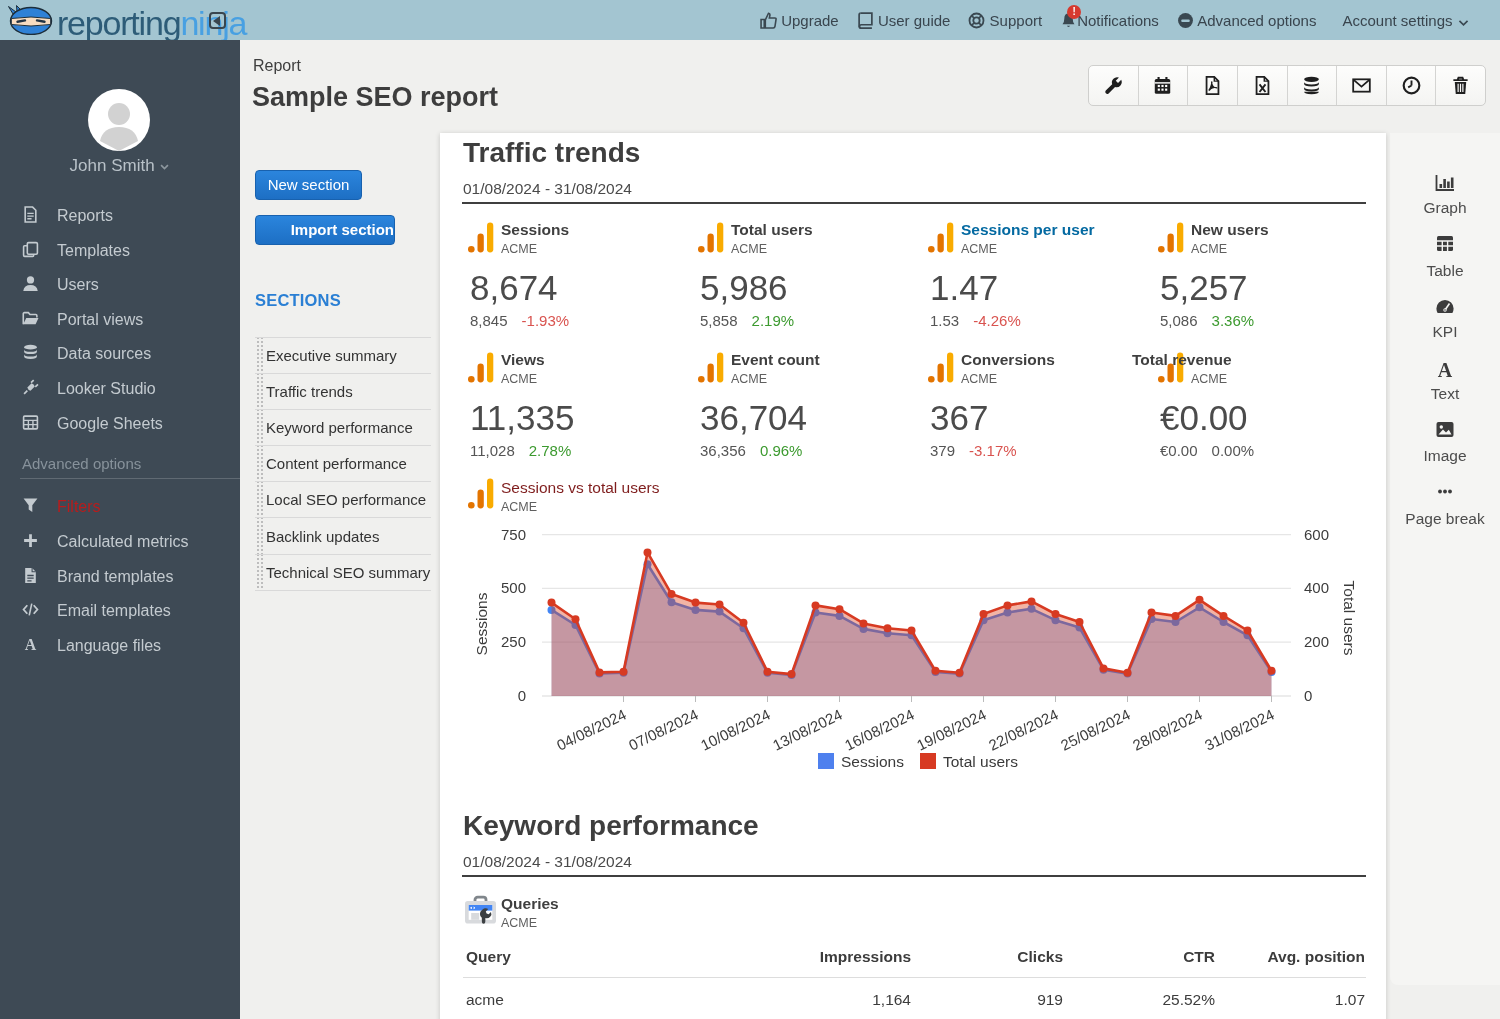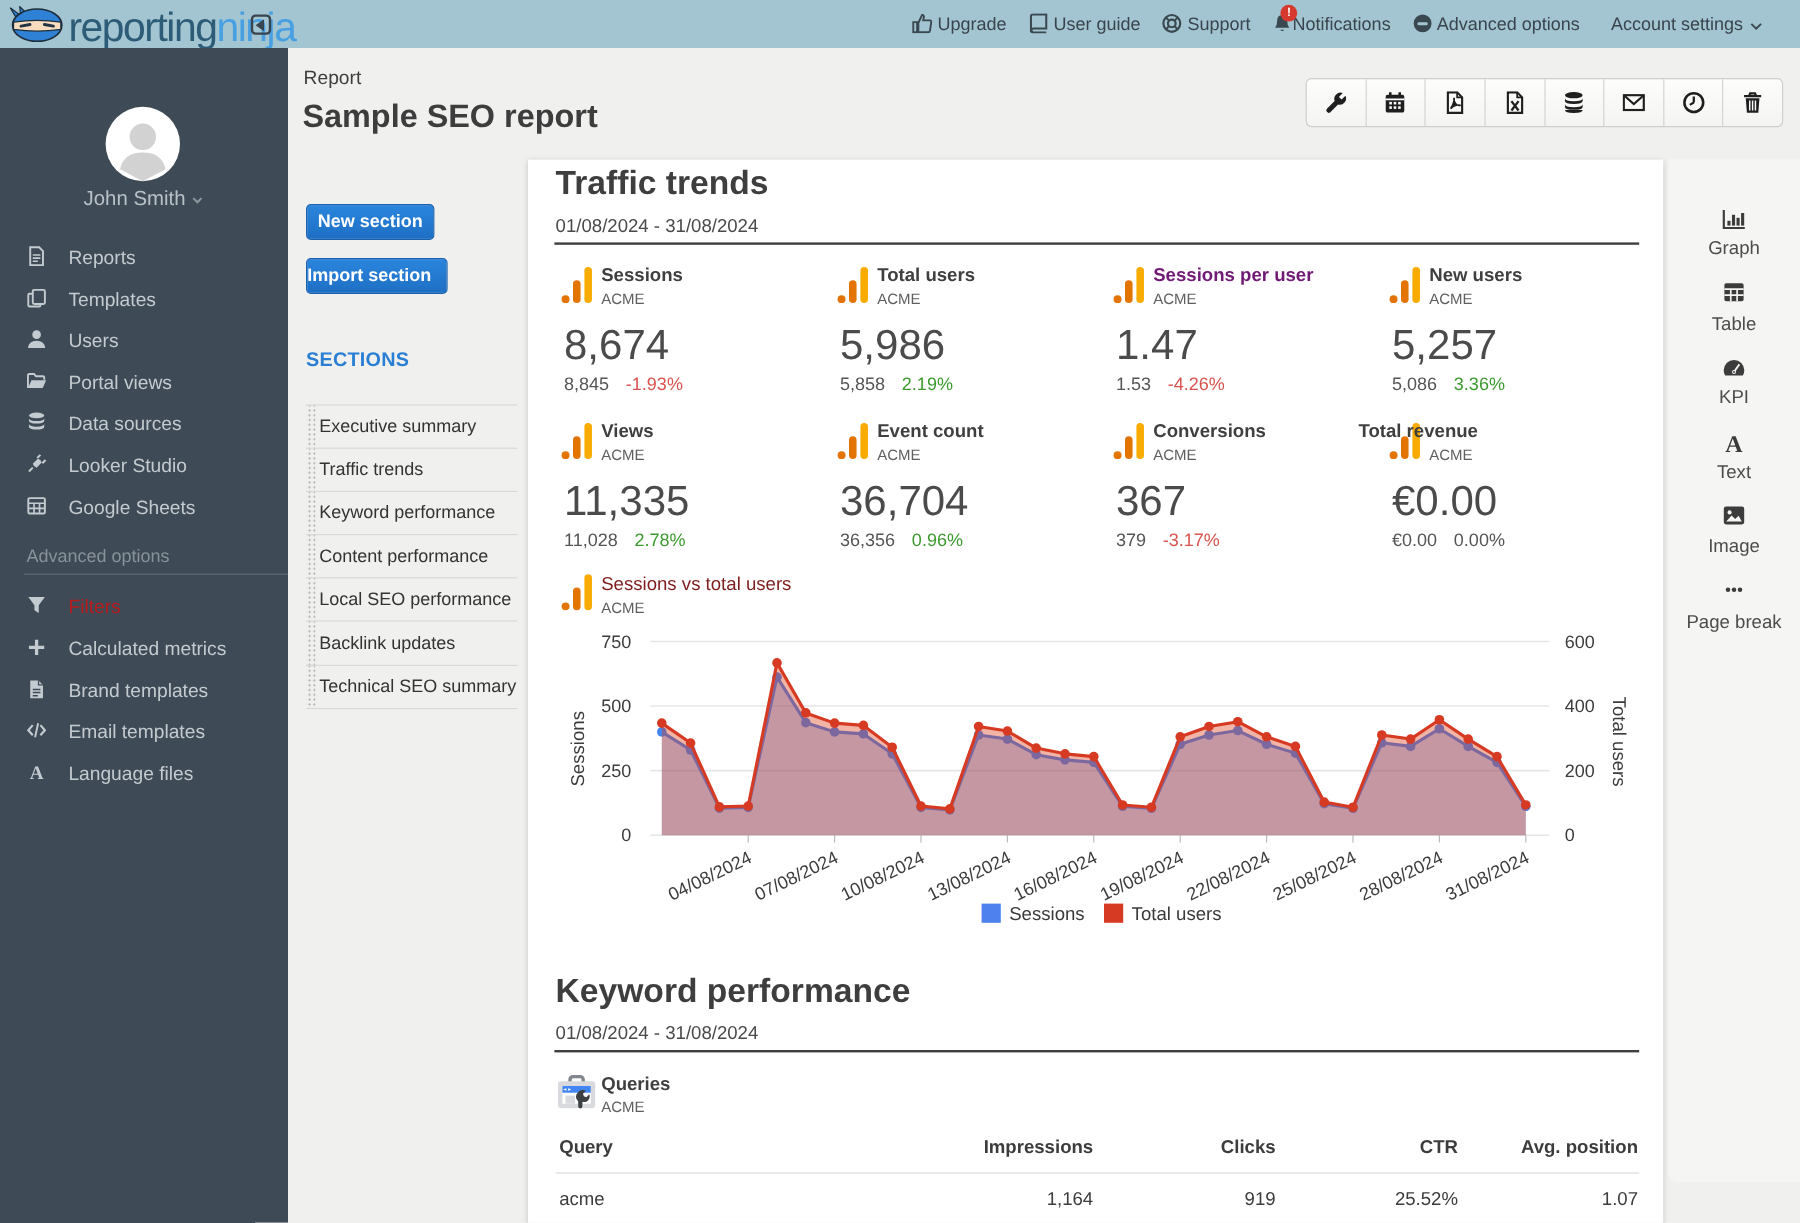--- a/index.html
+++ b/index.html
@@ -100,22 +100,22 @@
         </svg></span>Brand templates</div>
 <div class="abs" style="left:22px;top:594px;width:218px;height:34px;display:flex;align-items:center;color:#c4cbd0;font-size:16px"><span style="width:35px"><svg width="17" height="17" viewBox="0 0 16 16">
           <path d="M5 4 L1.5 8 L5 12 M11 4 L14.5 8 L11 12" fill="none" stroke="#c4cbd0" stroke-width="1.7"></path>
           <path d="M9.2 2.5 L6.8 13.5" stroke="#c4cbd0" stroke-width="1.5"></path>
         </svg></span>Email templates</div>
 <div class="abs" style="left:22px;top:629px;width:218px;height:34px;display:flex;align-items:center;color:#c4cbd0;font-size:16px"><span style="width:35px"><svg width="17" height="17" viewBox="0 0 16 16">
           <text x="8" y="13.5" font-size="15" font-weight="bold" fill="#c4cbd0" text-anchor="middle" font-family="Liberation Serif,serif">A</text>
         </svg></span>Language files</div>
 <div class="abs" style="left:253px;top:57px;font-size:16px;color:#3e3e3e">Report</div>
 <div class="abs" style="left:252px;top:82px;font-size:27px;font-weight:bold;color:#3d3d3d">Sample SEO report</div>
-<div class="abs" style="left:255px;top:170px;width:107px;height:30px;background:linear-gradient(#2b85dd,#1d6fc4);border:1px solid #1861ae;border-radius:4px;color:#fff;font-size:15px;font-weight:bold;text-align:center;line-height:28px">New section</div>
-<div class="abs" style="left:255px;top:215px;width:118px;height:30px;background:linear-gradient(#2b85dd,#1d6fc4);border:1px solid #1861ae;border-radius:4px;color:#fff;font-size:15px;font-weight:bold;text-align:left;line-height:28px">Import section</div>
+<div class="abs" style="left:255px;top:170px;width:107px;height:30px;background:linear-gradient(#2b85dd,#1d6fc4);border:1px solid #1861ae;border-radius:4px;color:#fff;font-size:15px;font-weight:normal;text-align:center;line-height:28px">New section</div>
+<div class="abs" style="left:255px;top:215px;width:140px;height:30px;background:linear-gradient(#2b85dd,#1d6fc4);border:1px solid #1861ae;border-radius:4px;color:#fff;font-size:15px;font-weight:bold;text-align:right;line-height:28px">Import section</div>
 <div class="abs" style="left:255px;top:291px;font-size:16.5px;font-weight:bold;color:#2a7fd4;letter-spacing:0.2px">SECTIONS</div>
 <div class="abs" style="left:255px;top:337px;width:176px;border-bottom:1px solid #d9d9d9">
       <div style="height:36.1px;border-top:1px solid #d9d9d9;display:flex;align-items:center;font-size:15px;color:#333;white-space:nowrap;overflow:visible"><span style="width:8px;align-self:stretch;background-image:radial-gradient(#bdbdbd 1px,transparent 1.1px);background-size:4px 4px;background-position:1px 2px;margin-right:3px"></span>Executive summary</div>
       <div style="height:36.1px;border-top:1px solid #d9d9d9;display:flex;align-items:center;font-size:15px;color:#333;white-space:nowrap;overflow:visible"><span style="width:8px;align-self:stretch;background-image:radial-gradient(#bdbdbd 1px,transparent 1.1px);background-size:4px 4px;background-position:1px 2px;margin-right:3px"></span>Traffic trends</div>
       <div style="height:36.1px;border-top:1px solid #d9d9d9;display:flex;align-items:center;font-size:15px;color:#333;white-space:nowrap;overflow:visible"><span style="width:8px;align-self:stretch;background-image:radial-gradient(#bdbdbd 1px,transparent 1.1px);background-size:4px 4px;background-position:1px 2px;margin-right:3px"></span>Keyword performance</div>
       <div style="height:36.1px;border-top:1px solid #d9d9d9;display:flex;align-items:center;font-size:15px;color:#333;white-space:nowrap;overflow:visible"><span style="width:8px;align-self:stretch;background-image:radial-gradient(#bdbdbd 1px,transparent 1.1px);background-size:4px 4px;background-position:1px 2px;margin-right:3px"></span>Content performance</div>
       <div style="height:36.1px;border-top:1px solid #d9d9d9;display:flex;align-items:center;font-size:15px;color:#333;white-space:nowrap;overflow:visible"><span style="width:8px;align-self:stretch;background-image:radial-gradient(#bdbdbd 1px,transparent 1.1px);background-size:4px 4px;background-position:1px 2px;margin-right:3px"></span>Local SEO performance</div>
       <div style="height:36.1px;border-top:1px solid #d9d9d9;display:flex;align-items:center;font-size:15px;color:#333;white-space:nowrap;overflow:visible"><span style="width:8px;align-self:stretch;background-image:radial-gradient(#bdbdbd 1px,transparent 1.1px);background-size:4px 4px;background-position:1px 2px;margin-right:3px"></span>Backlink updates</div>
       <div style="height:36.1px;border-top:1px solid #d9d9d9;display:flex;align-items:center;font-size:15px;color:#333;white-space:nowrap;overflow:visible"><span style="width:8px;align-self:stretch;background-image:radial-gradient(#bdbdbd 1px,transparent 1.1px);background-size:4px 4px;background-position:1px 2px;margin-right:3px"></span>Technical SEO summary</div>
     </div>
@@ -239,21 +239,21 @@
       </svg></div>
 <div class="abs" style="left:731px;top:221px;font-size:15.5px;font-weight:bold;color:#3f3f3f">Total users</div>
 <div class="abs" style="left:731px;top:242px;font-size:12.5px;color:#5f5f5f">ACME</div>
 <div class="abs" style="left:700px;top:268px;font-size:35px;color:#4b4b4b">5,986</div>
 <div class="abs" style="left:700px;top:312px;font-size:15px;color:#555">5,858<span style="color:#3c9a2f;margin-left:14px">2.19%</span></div>
 <div class="abs" style="left:925px;top:222px"><svg width="31" height="31" viewBox="0 0 31 31">
         <rect x="22" y="0.5" width="6.3" height="30" rx="3.15" fill="#f9ab00"></rect>
         <rect x="12.5" y="11.5" width="6.3" height="19" rx="3.15" fill="#e37400"></rect>
         <circle cx="6.3" cy="27.3" r="3.3" fill="#e37400"></circle>
       </svg></div>
-<div class="abs" style="left:961px;top:221px;font-size:15.5px;font-weight:bold;color:#701a75">Sessions per user</div>
+<div class="abs" style="left:961px;top:221px;font-size:15.5px;font-weight:bold;color:#0369a1">Sessions per user</div>
 <div class="abs" style="left:961px;top:242px;font-size:12.5px;color:#5f5f5f">ACME</div>
 <div class="abs" style="left:930px;top:268px;font-size:35px;color:#4b4b4b">1.47</div>
 <div class="abs" style="left:930px;top:312px;font-size:15px;color:#555">1.53<span style="color:#d9534f;margin-left:14px">-4.26%</span></div>
 <div class="abs" style="left:1155px;top:222px"><svg width="31" height="31" viewBox="0 0 31 31">
         <rect x="22" y="0.5" width="6.3" height="30" rx="3.15" fill="#f9ab00"></rect>
         <rect x="12.5" y="11.5" width="6.3" height="19" rx="3.15" fill="#e37400"></rect>
         <circle cx="6.3" cy="27.3" r="3.3" fill="#e37400"></circle>
       </svg></div>
 <div class="abs" style="left:1191px;top:221px;font-size:15.5px;font-weight:bold;color:#3f3f3f">New users</div>
 <div class="abs" style="left:1191px;top:242px;font-size:12.5px;color:#5f5f5f">ACME</div>

